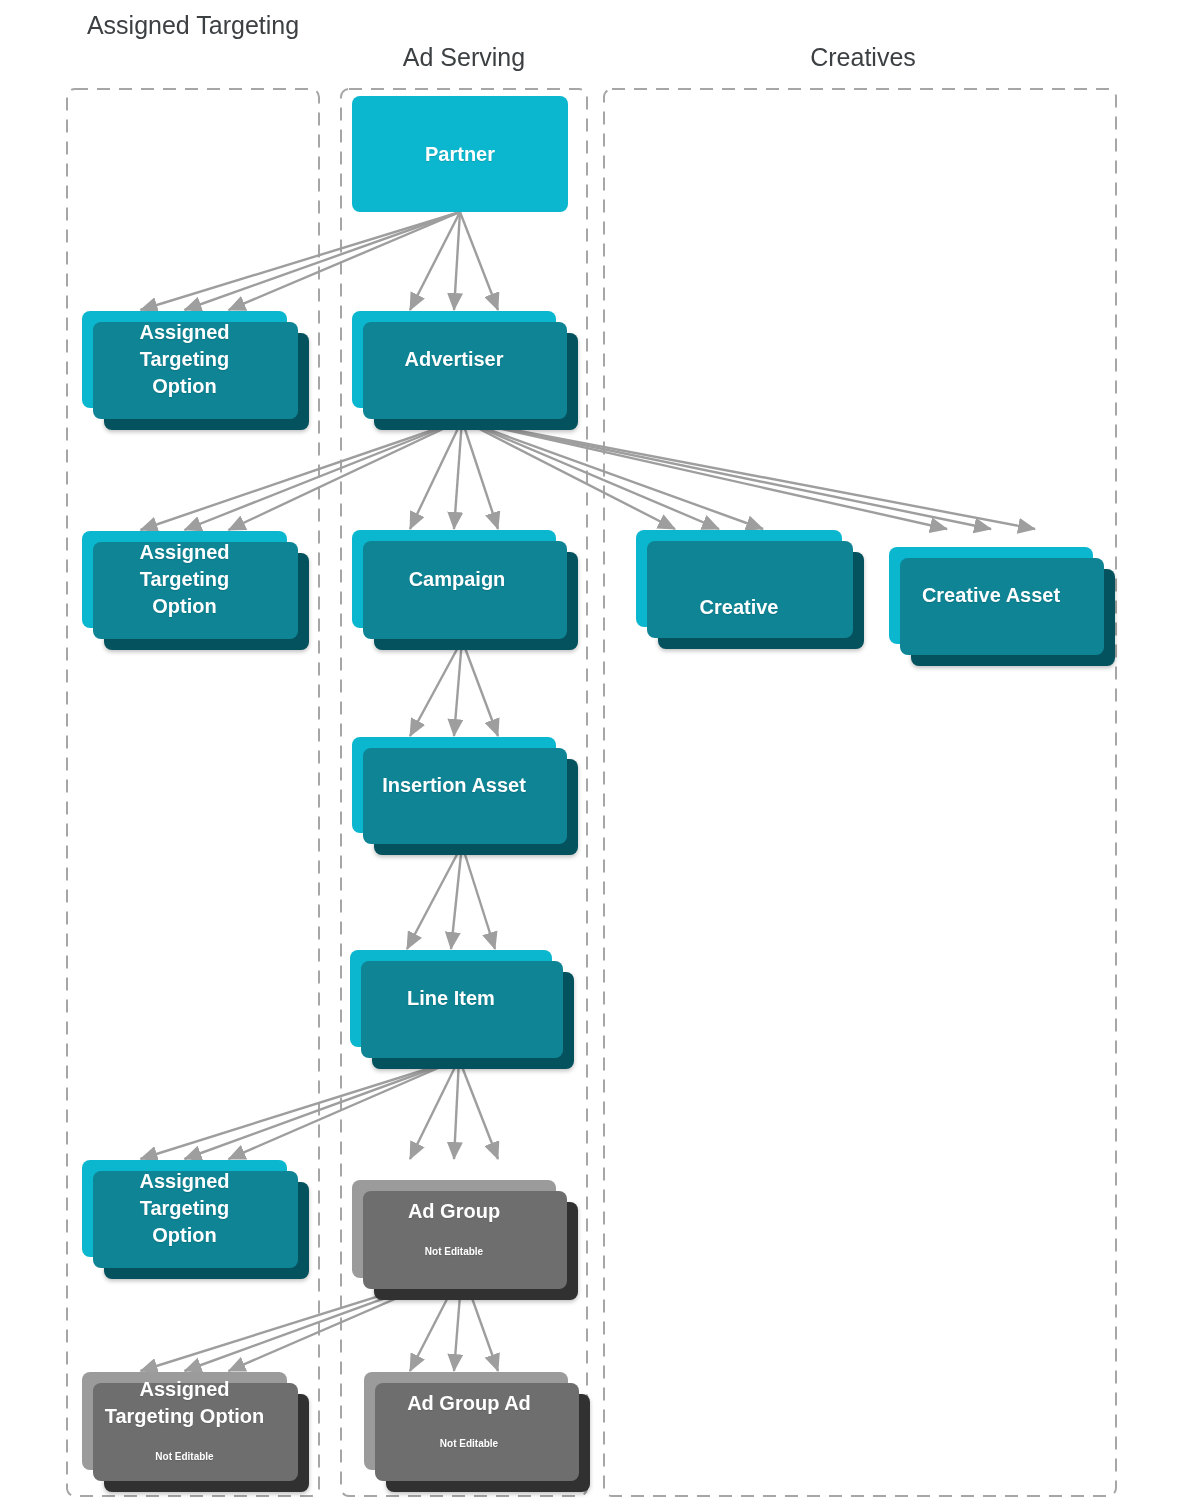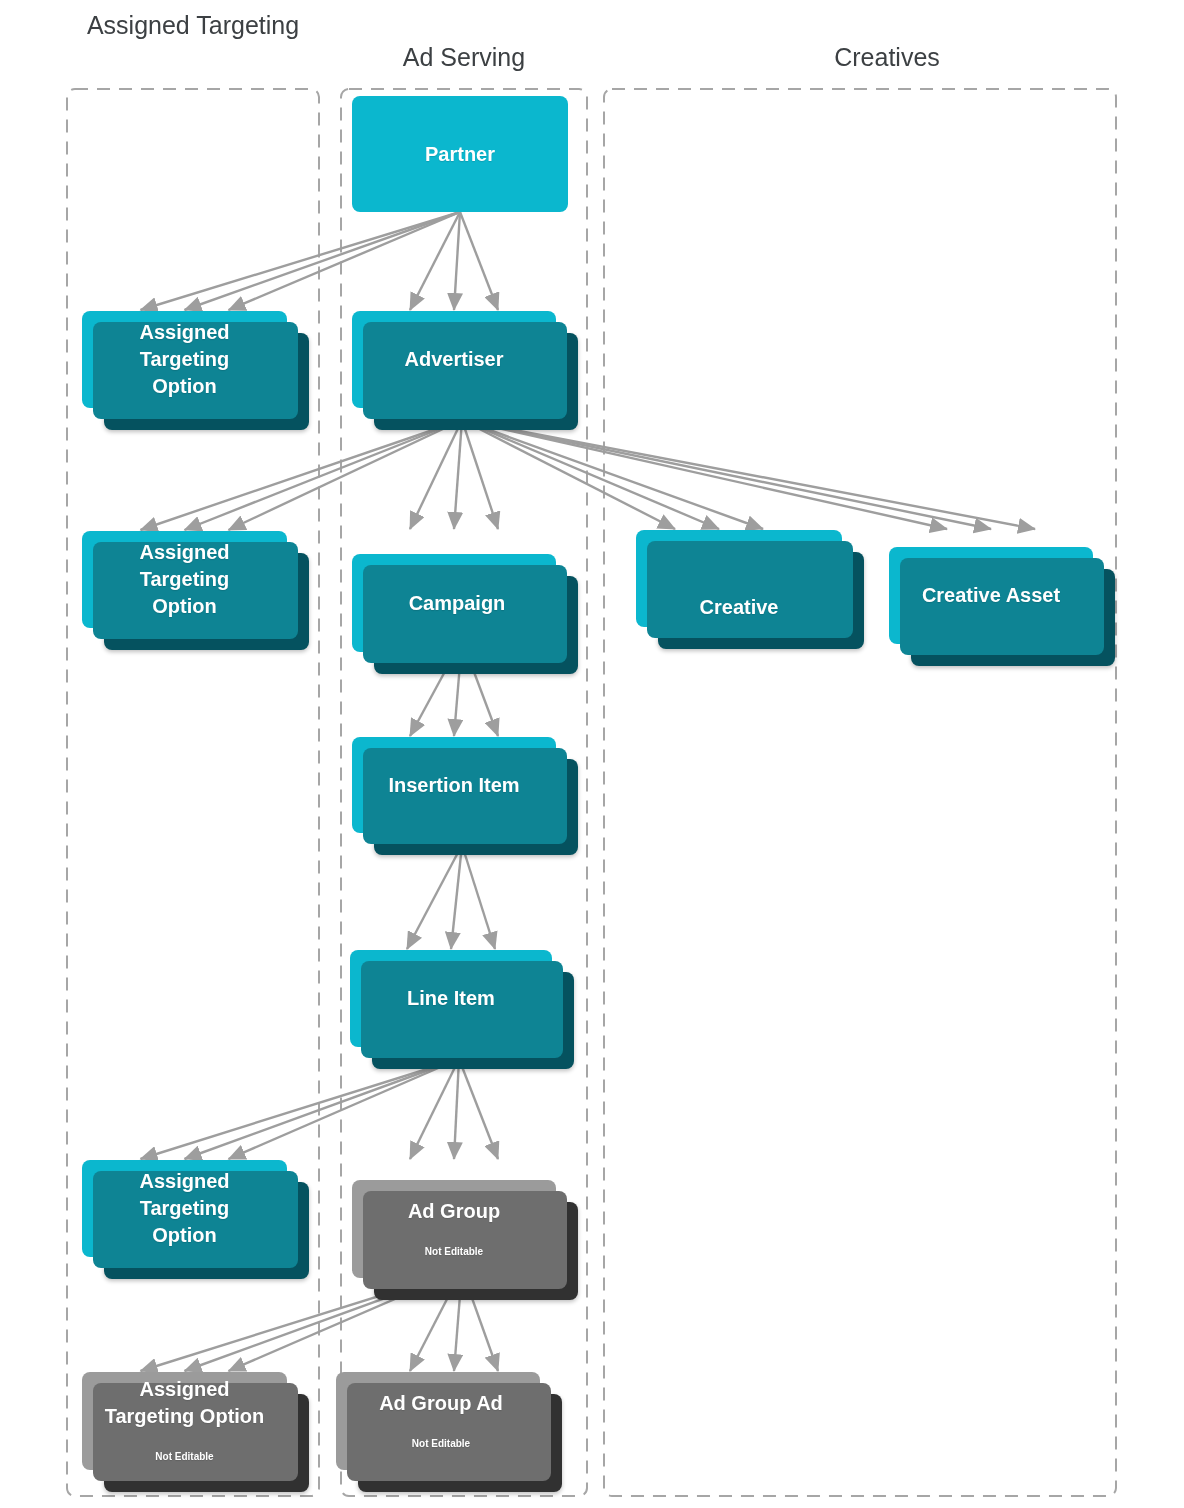--- a/index.html
+++ b/index.html
@@ -14,21 +14,21 @@
   .col-title{
     position:absolute;
     text-align:center;
     font-size:25px;
     line-height:34px;
     color:var(--title-text,#3c4043);
     z-index:3;
   }
   #title-left{left:66px;top:8px;width:254px;}
   #title-middle{left:340px;top:40px;width:248px;}
-  #title-right{left:630px;top:40px;width:514px;}
+  #title-right{left:606px;top:40px;width:514px;}
 
   .column{
     position:absolute;
     top:88px;
     height:1409px;
   }
   #col-left{left:66px;width:254px;}
   #col-middle{left:340px;width:248px;}
   #col-right{left:603px;width:514px;}
 
@@ -147,38 +147,38 @@
     </svg>
 
   <div class="node cyan stacked" style="left:352px;top:311px;width:204px;height:97px;">
     <div class="node-label">Advertiser</div>
   </div>
 
   <div class="node cyan" style="left:352px;top:96px;width:216px;height:116px;">
     <div class="node-label">Partner</div>
   </div>
 
-  <div class="node cyan stacked" style="left:352px;top:554px;width:204px;height:98px;padding-left:16px;">
+  <div class="node cyan stacked" style="left:352px;top:530px;width:204px;height:98px;padding-left:16px;">
     <div class="node-label">Campaign</div>
   </div>
 
   <div class="node cyan stacked" style="left:352px;top:737px;width:204px;height:96px;">
-    <div class="node-label">Insertion Item</div>
+    <div class="node-label">Insertion Asset</div>
   </div>
 
   <div class="node cyan stacked" style="left:350px;top:950px;width:202px;height:97px;">
     <div class="node-label">Line Item</div>
   </div>
 
   <div class="node gray stacked" style="left:352px;top:1180px;width:204px;height:98px;">
     <div class="node-label">Ad Group</div>
     <div class="node-sub">Not Editable</div>
   </div>
 
-  <div class="node gray stacked" style="left:336px;top:1372px;width:204px;height:98px;padding-left:16px;">
+  <div class="node gray stacked" style="left:364px;top:1372px;width:204px;height:98px;padding-left:16px;">
     <div class="node-label">Ad Group Ad</div>
     <div class="node-sub">Not Editable</div>
   </div>
 
   <div class="node cyan stacked" style="left:82px;top:311px;width:205px;height:97px;">
     <div class="node-label">Assigned
 Targeting
 Option</div>
   </div>
 

